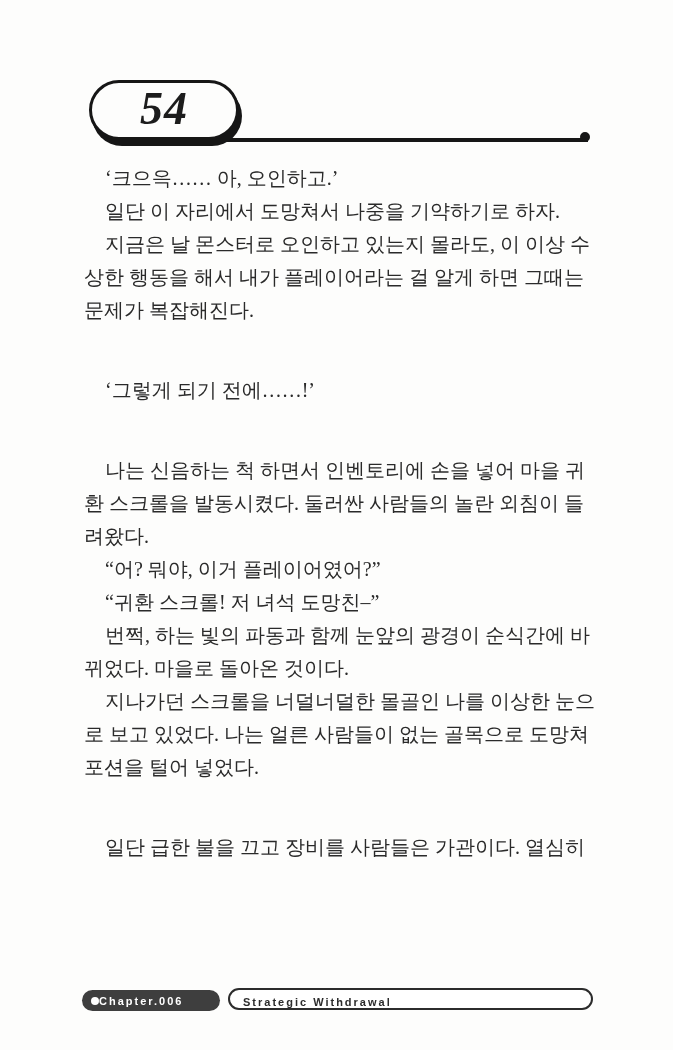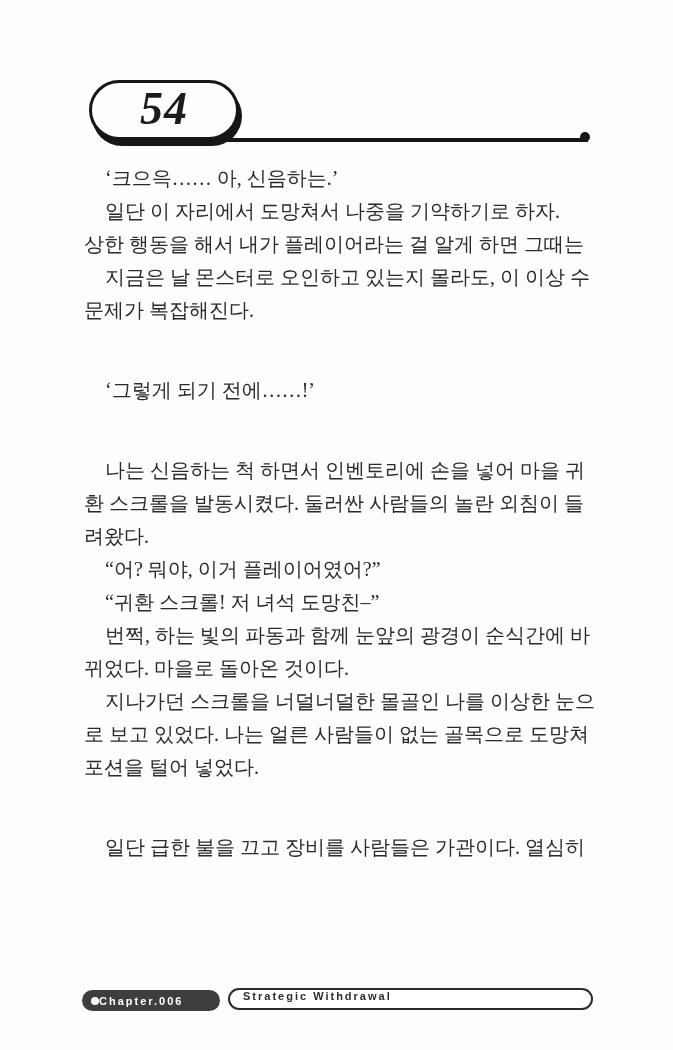--- a/index.html
+++ b/index.html
@@ -106,21 +106,21 @@
   .footer-title-pill {
     position: absolute;
     left: 228px;
     top: 988px;
     width: 365px;
     height: 22px;
     background: #ffffff;
     border: 2px solid #2c2c2c;
     border-radius: 12px;
     display: flex;
-    align-items: flex-start;
+    align-items: flex-end;
   }
   .footer-title-label {
     font-family: "Liberation Sans", "DejaVu Sans", sans-serif;
     font-size: 11px;
     font-weight: bold;
     letter-spacing: 2px;
     color: #2c2c2c;
     margin-left: 13px;
     white-space: nowrap;
   }
@@ -130,24 +130,24 @@
 
 <div class="page">
 
   <div class="chapter-rule"></div>
   <div class="chapter-rule-ring"></div>
   <div class="chapter-pill">
     <span class="chapter-number">54</span>
   </div>
 
   <div class="text-block" id="text-block">
-      <div class="line indent">‘크으윽…… 아, 신음하는.’</div>
+      <div class="line indent">‘크으윽…… 아, 오인하고.’</div>
       <div class="line indent">일단 이 자리에서 도망쳐서 나중을 기약하기로 하자.</div>
+      <div class="line indent">지금은 날 몬스터로 오인하고 있는지 몰라도, 이 이상 수</div>
       <div class="line">상한 행동을 해서 내가 플레이어라는 걸 알게 하면 그때는</div>
-      <div class="line indent">지금은 날 몬스터로 오인하고 있는지 몰라도, 이 이상 수</div>
       <div class="line">문제가 복잡해진다.</div>
       <div class="spacer"></div>
       <div class="line indent">‘그렇게 되기 전에……!’</div>
       <div class="spacer"></div>
       <div class="line indent">나는 신음하는 척 하면서 인벤토리에 손을 넣어 마을 귀</div>
       <div class="line">환 스크롤을 발동시켰다. 둘러싼 사람들의 놀란 외침이 들</div>
       <div class="line">려왔다.</div>
       <div class="line indent">“어? 뭐야, 이거 플레이어였어?”</div>
       <div class="line indent">“귀환 스크롤! 저 녀석 도망친–”</div>
       <div class="line indent">번쩍, 하는 빛의 파동과 함께 눈앞의 광경이 순식간에 바</div>

